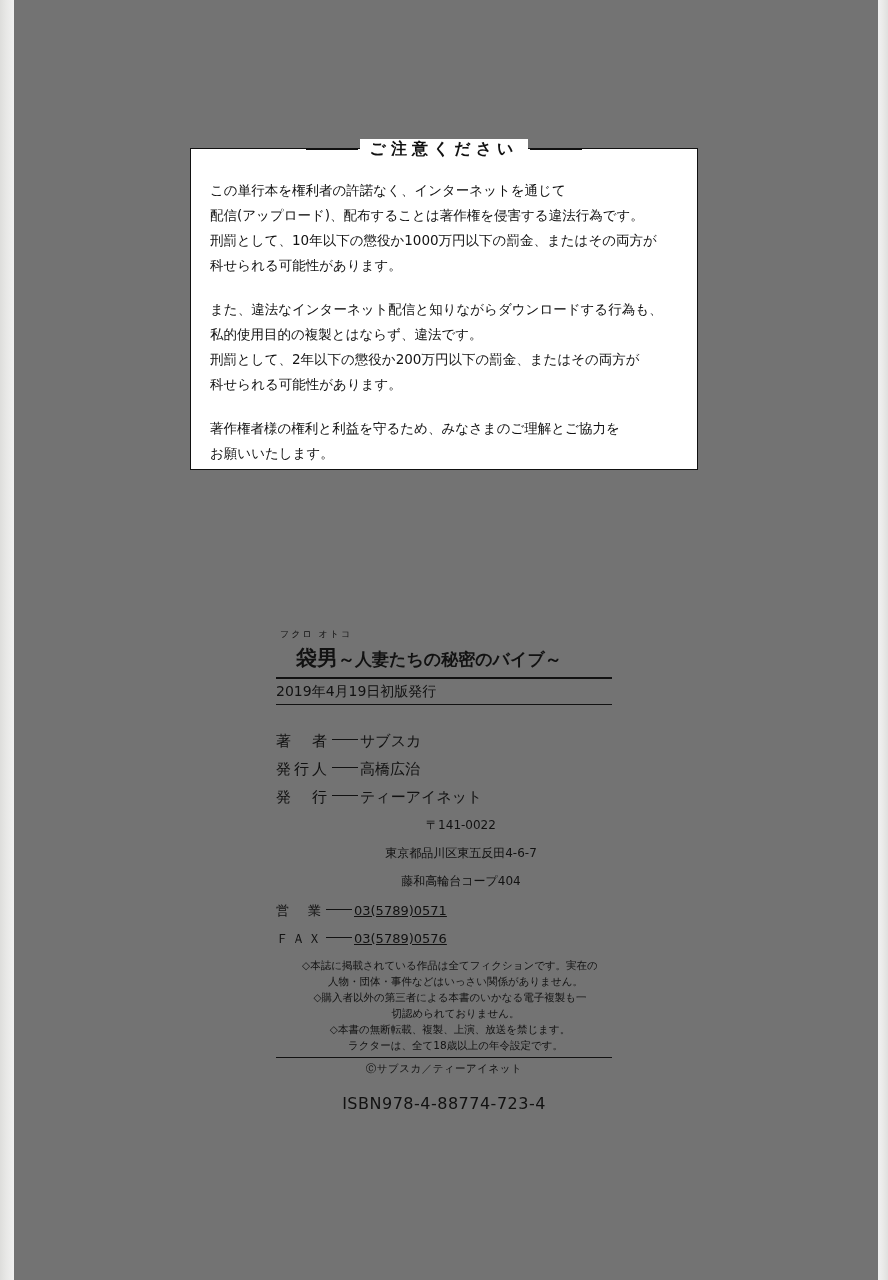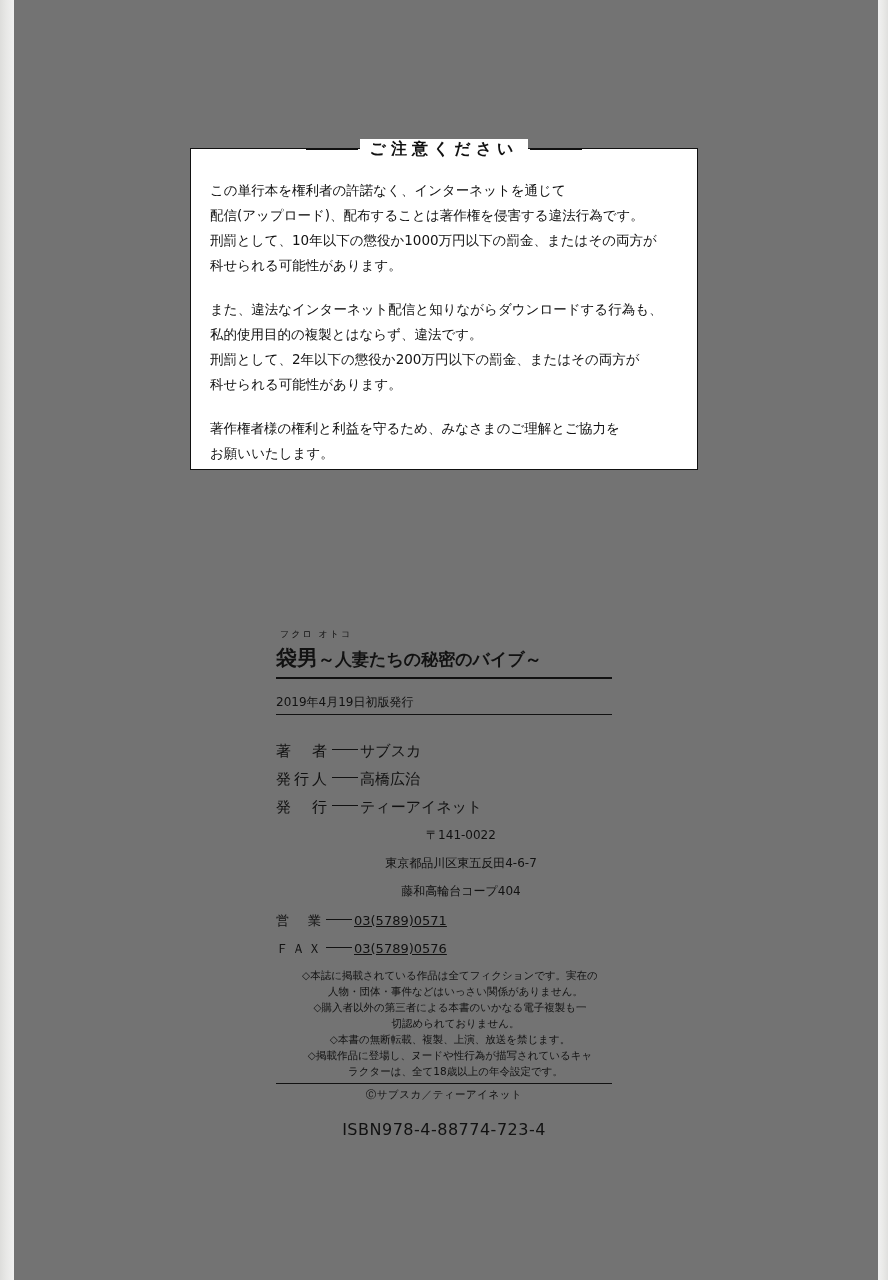--- a/index.html
+++ b/index.html
@@ -108,32 +108,33 @@
     letter-spacing: 2px;
     color: #111;
   }
   .book-title {
     font-size: 21px;
     font-weight: bold;
     letter-spacing: 0px;
     color: #111;
     line-height: 28px;
     white-space: nowrap;
+    margin-left: 20px;
   }
   .book-title .sub {
     font-size: 17px;
     font-weight: bold;
   }
   .rule-thick {
     border-top: 2.5px solid #111;
     margin-top: 4px;
   }
   .pubdate {
-    font-size: 12px;
-    margin-top: 15px;
+    font-size: 14px;
+    margin-top: 4px;
     color: #111;
   }
   .rule-thin {
     border-top: 1.2px solid #111;
     margin-top: 3px;
   }
 
   .credits {
     margin-top: 22px;
     font-size: 15px;
@@ -261,21 +262,20 @@
         </span>
       </div>
     </div>
 
     <div class="fineprint">
       <div>◇本誌に掲載されている作品は全てフィクションです。実在の</div>
       <div class="fp-indent">人物・団体・事件などはいっさい関係がありません。</div>
       <div>◇購入者以外の第三者による本書のいかなる電子複製も一</div>
       <div class="fp-indent">切認められておりません。</div>
       <div>◇本書の無断転載、複製、上演、放送を禁じます。</div>
-      <div>◇掲載作品に登場し、ヌードや性行為が描写されているキャ</div>
       <div class="fp-indent">ラクターは、全て18歳以上の年令設定です。</div>
     </div>
 
     <div class="rule-fine"></div>
     <div class="copyright">Ⓒサブスカ／ティーアイネット</div>
     <div class="isbn">ISBN978-4-88774-723-4</div>
   </div>
 </div>
 
 </body></html>

